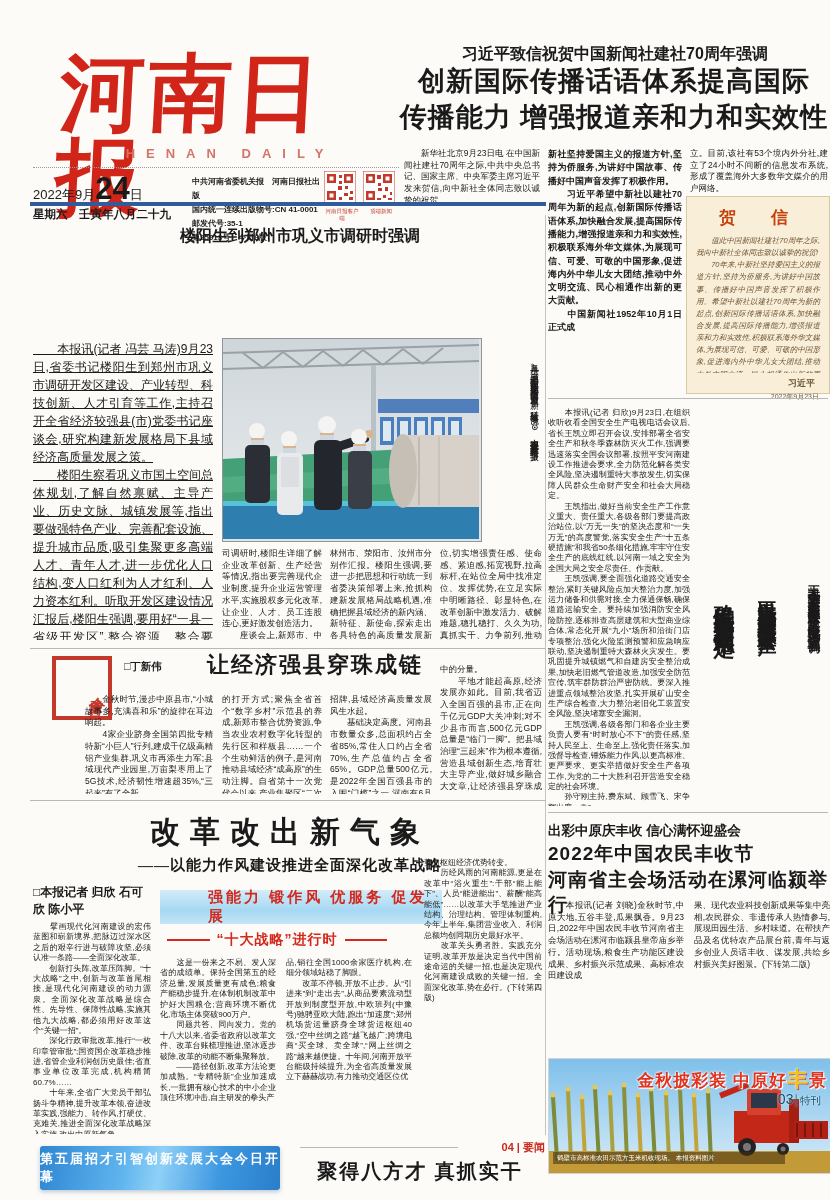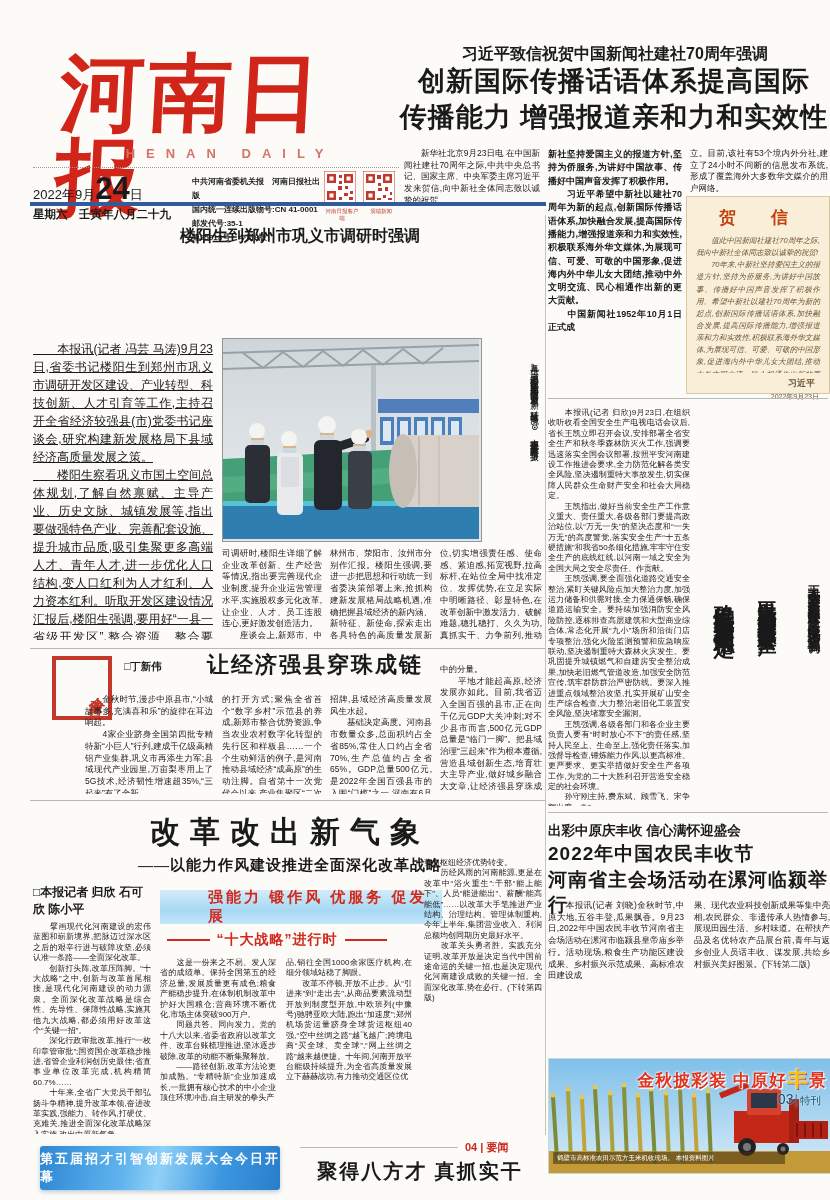--- a/index.html
+++ b/index.html
@@ -402,16 +402,16 @@
     </div>
     <div class="abs promo-page" style="right:10px;top:32px;">
       <span>03</span><span style="font-size:10.5px;">│特刊</span>
     </div>
     <div class="promo-cap">鹤壁市高标准农田示范方玉米机收现场。 本报资料图片</div>
   </div>
 
   <div class="abs bot-banner" style="left:40px;top:1146px;width:240px;height:44px;">第五届招才引智创新发展大会今日开幕</div>
 
   <div class="abs hr" style="left:300px;top:1147px;width:158px;height:1px;"></div>
-  <div class="abs bot-ref" style="left:465px;top:1140px;width:80px;text-align:left;">04 | 要闻</div>
+  <div class="abs bot-ref" style="left:465px;top:1140px;width:80px;text-align:right;">04 | 要闻</div>
   <div class="abs bot-head ctr" style="left:295px;top:1158px;width:250px;">聚得八方才 真抓实干</div>
 
 </div>
 
 </body></html>

